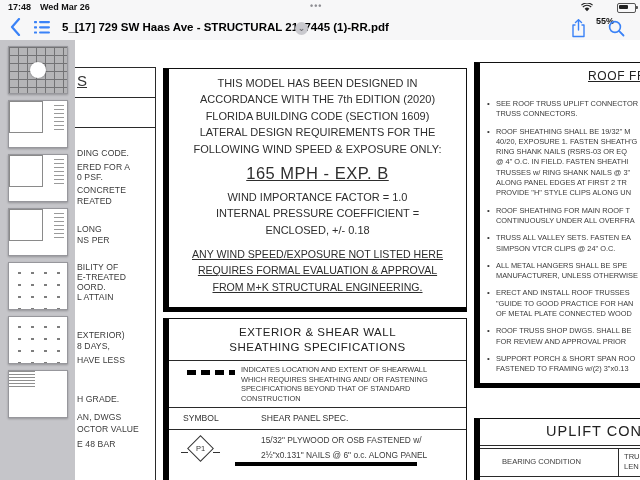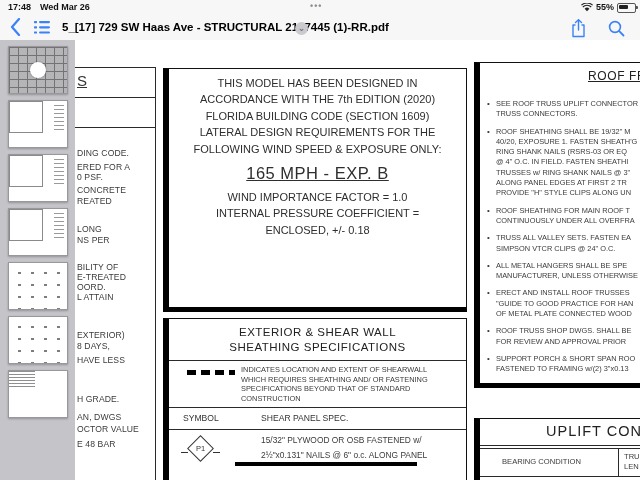--- a/index.html
+++ b/index.html
@@ -4,21 +4,21 @@
 <style>
   html,body{margin:0;padding:0;}
   body{width:640px;height:480px;overflow:hidden;background:#e8e8ea;
        font-family:"Liberation Sans","DejaVu Sans",sans-serif;-webkit-font-smoothing:antialiased;}
   .chrome{position:absolute;left:0;top:0;width:640px;height:40px;background:#f7f7f8;border-bottom:7px solid #3b82f6;}
   
   .status{position:absolute;left:0;top:0;width:640px;height:14px;font-size:9px;font-weight:700;color:#111;}
   .st-time{position:absolute;left:8px;top:2px;}
   .st-date{position:absolute;left:40px;top:2px;}
   .st-dots{position:absolute;left:310px;top:1px;color:#8e8e93;font-size:9px;letter-spacing:1px;}
-  .st-batt-text{position:absolute;left:596px;top:2px;font-weight:600;}
+  .st-batt-text{position:absolute;left:596px;top:16px;font-weight:600;}
   .wifi{position:absolute;left:581px;top:3px;}
   .batt{position:absolute;left:617px;top:3px;width:17px;height:8px;border:1px solid #555;border-radius:2px;}
   .batt::before{content:"";position:absolute;left:1px;top:1px;width:55%;height:4px;background:#222;border-radius:1px;}
   .batt::after{content:"";position:absolute;right:-3px;top:2px;width:2px;height:3px;background:#555;border-radius:0 1px 1px 0;}
   
   .nav{position:absolute;left:0;top:14px;width:640px;height:26px;}
   .nav-ic{position:absolute;top:4px;cursor:pointer;}
   .doc-title{position:absolute;left:62px;top:7px;font-size:11.5px;font-weight:700;color:#000;white-space:nowrap;}
   .title-chev{position:absolute;left:295px;top:8px;width:13px;height:13px;border-radius:50%;background:#c9c9ce;color:#6d6d72;
               font-size:9px;line-height:12px;text-align:center;font-weight:700;}
@@ -200,20 +200,23 @@
   <div class="cadbox windbox">
     <div class="wind-para">THIS MODEL HAS BEEN DESIGNED IN
 ACCORDANCE WITH THE 7th EDITION (2020)
 FLORIDA BUILDING CODE (SECTION 1609)
 LATERAL DESIGN REQUIREMENTS FOR THE
 FOLLOWING WIND SPEED &amp; EXPOSURE ONLY:</div>
     <div class="wind-headline">165 MPH - EXP. B</div>
     <div class="wind-sub">WIND IMPORTANCE FACTOR = 1.0
 INTERNAL PRESSURE COEFFICIENT =
 ENCLOSED, +/- 0.18</div>
+    <div class="wind-warn">ANY WIND SPEED/EXPOSURE NOT LISTED HERE
+REQUIRES FORMAL EVALUATION &amp; APPROVAL
+FROM M+K STRUCTURAL ENGINEERING.</div>
   </div>
 
   <div class="cadbox shearbox">
     <div class="shear-title">EXTERIOR &amp; SHEAR WALL
 SHEATHING SPECIFICATIONS</div>
     <div class="shear-rule"></div>
     <div class="legend-row">
       <div class="dash-symbol"></div>
       <div class="legend-text">INDICATES LOCATION AND EXTENT OF SHEARWALL
 WHICH REQUIRES SHEATHING AND/ OR FASTENING

